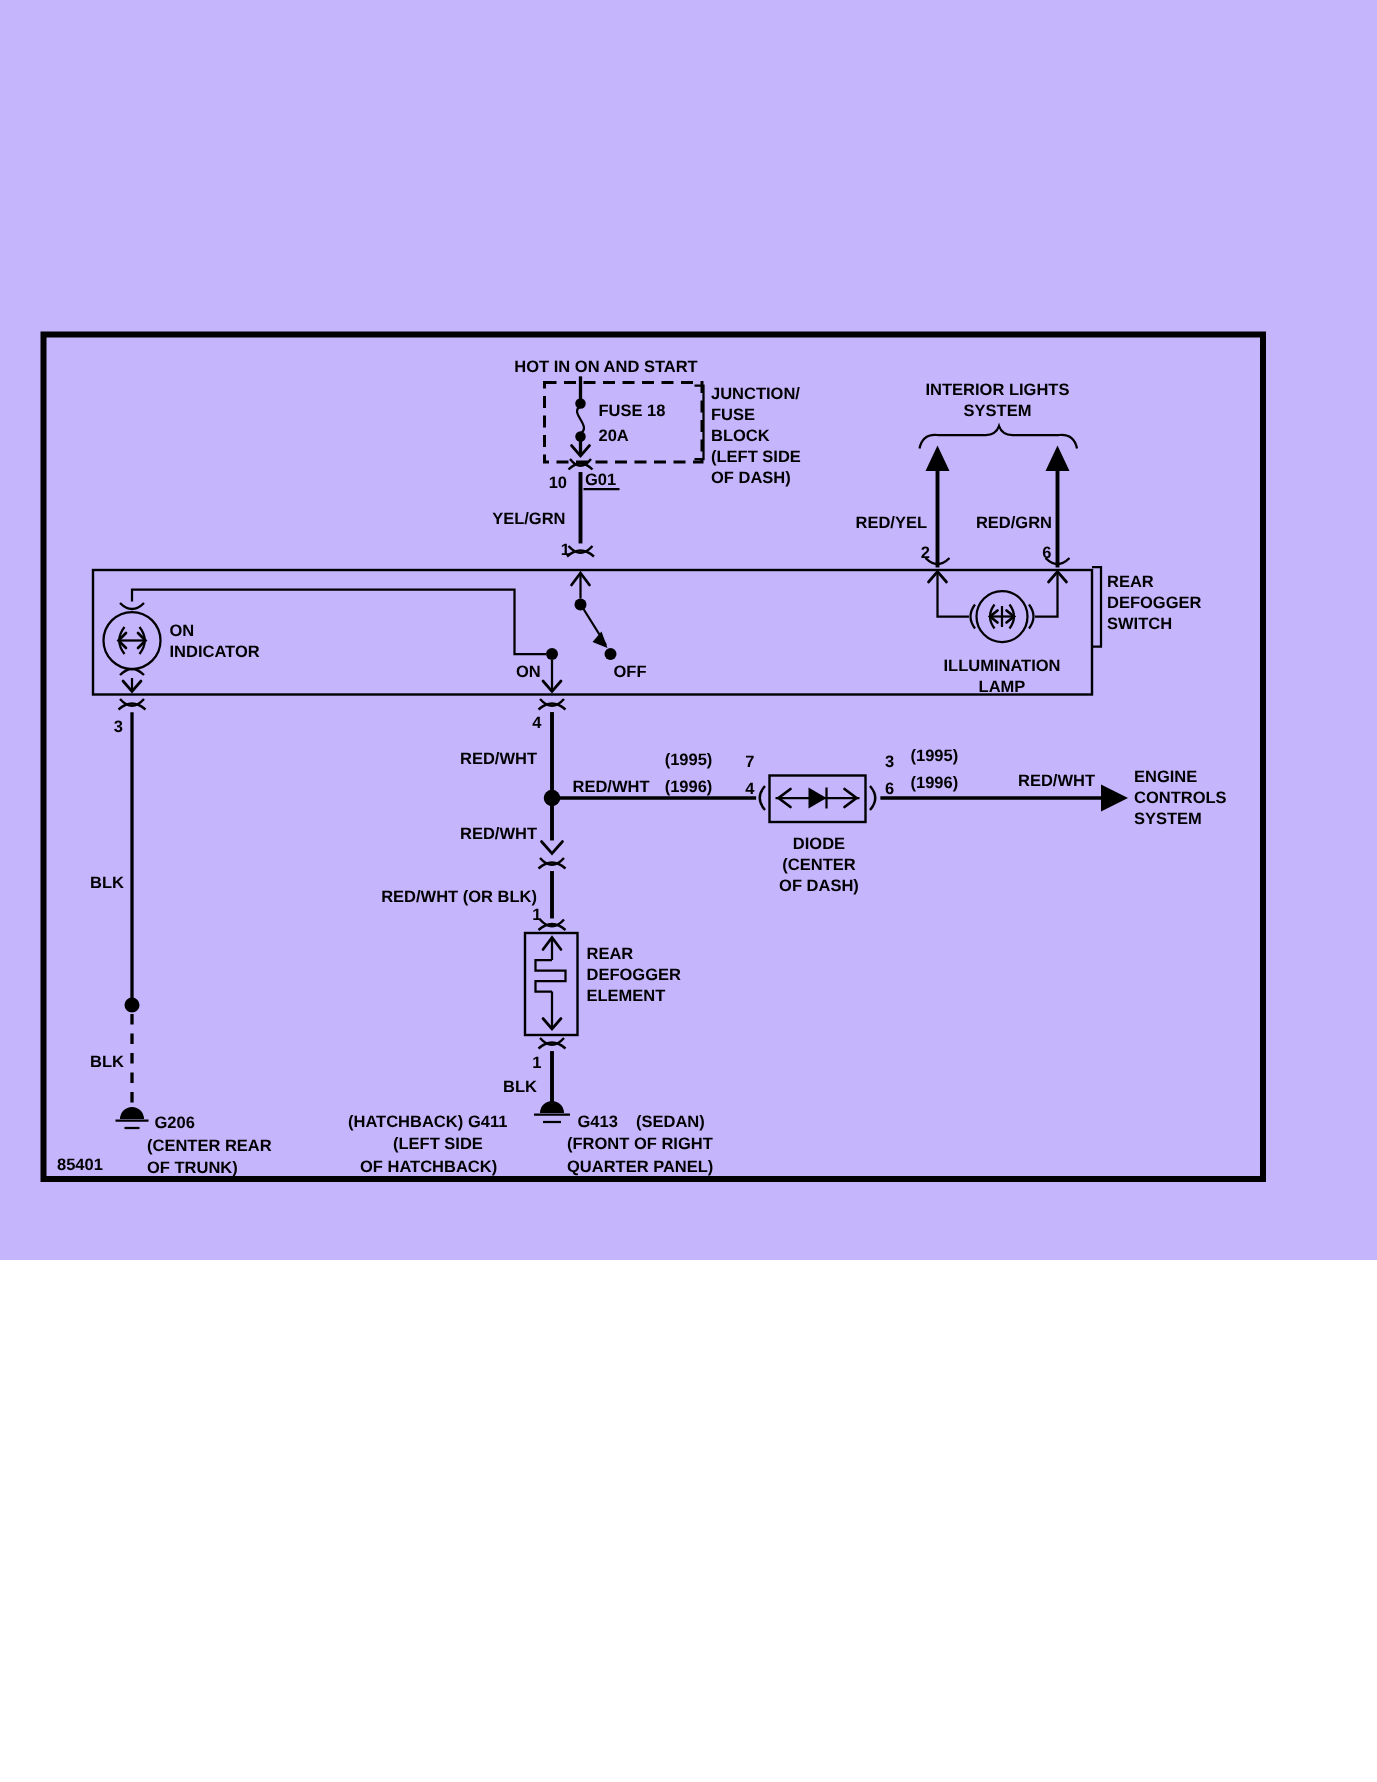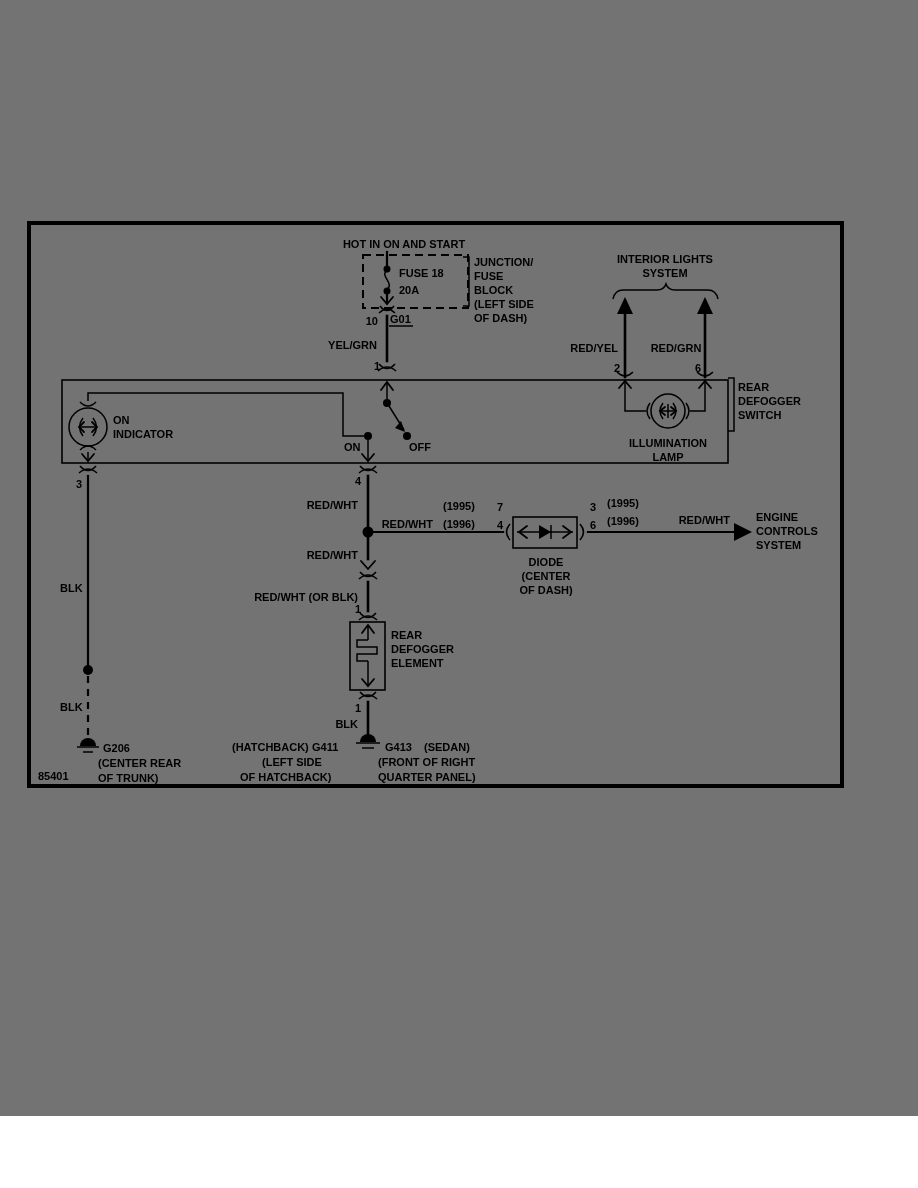--- a/index.html
+++ b/index.html
@@ -1,16 +1,16 @@
 <!DOCTYPE html>
 <html><head>
 <meta charset="utf-8">
 <style>
   html,body{margin:0;padding:0;background:#ffffff;}
-  .page{position:relative;width:918px;height:1116px;background:#737373;overflow:hidden;}
+  .page{position:relative;width:918px;height:840px;background:#c4b5fd;overflow:hidden;}
   svg{display:block;}
   .lbl{font-family:"Liberation Sans",sans-serif;font-size:11px;font-weight:700;fill:#000;}
   .wire{stroke:#000;stroke-width:2.6;fill:none;stroke-linecap:square;}
   .wire2{stroke:#000;stroke-width:2.2;fill:none;stroke-linecap:square;}
   .thin{stroke:#000;stroke-width:1.5;fill:none;}
   .box{fill:none;stroke:#000;stroke-width:1.6;}
   .dashedbox{fill:none;stroke:#000;stroke-width:2;stroke-dasharray:8 5;}
   .dashwire{stroke:#000;stroke-width:2.2;fill:none;stroke-dasharray:7 6;}
   .conn{fill:none;stroke:#000;stroke-width:1.6;}
   .chev{fill:none;stroke:#000;stroke-width:1.8;stroke-linecap:round;}

